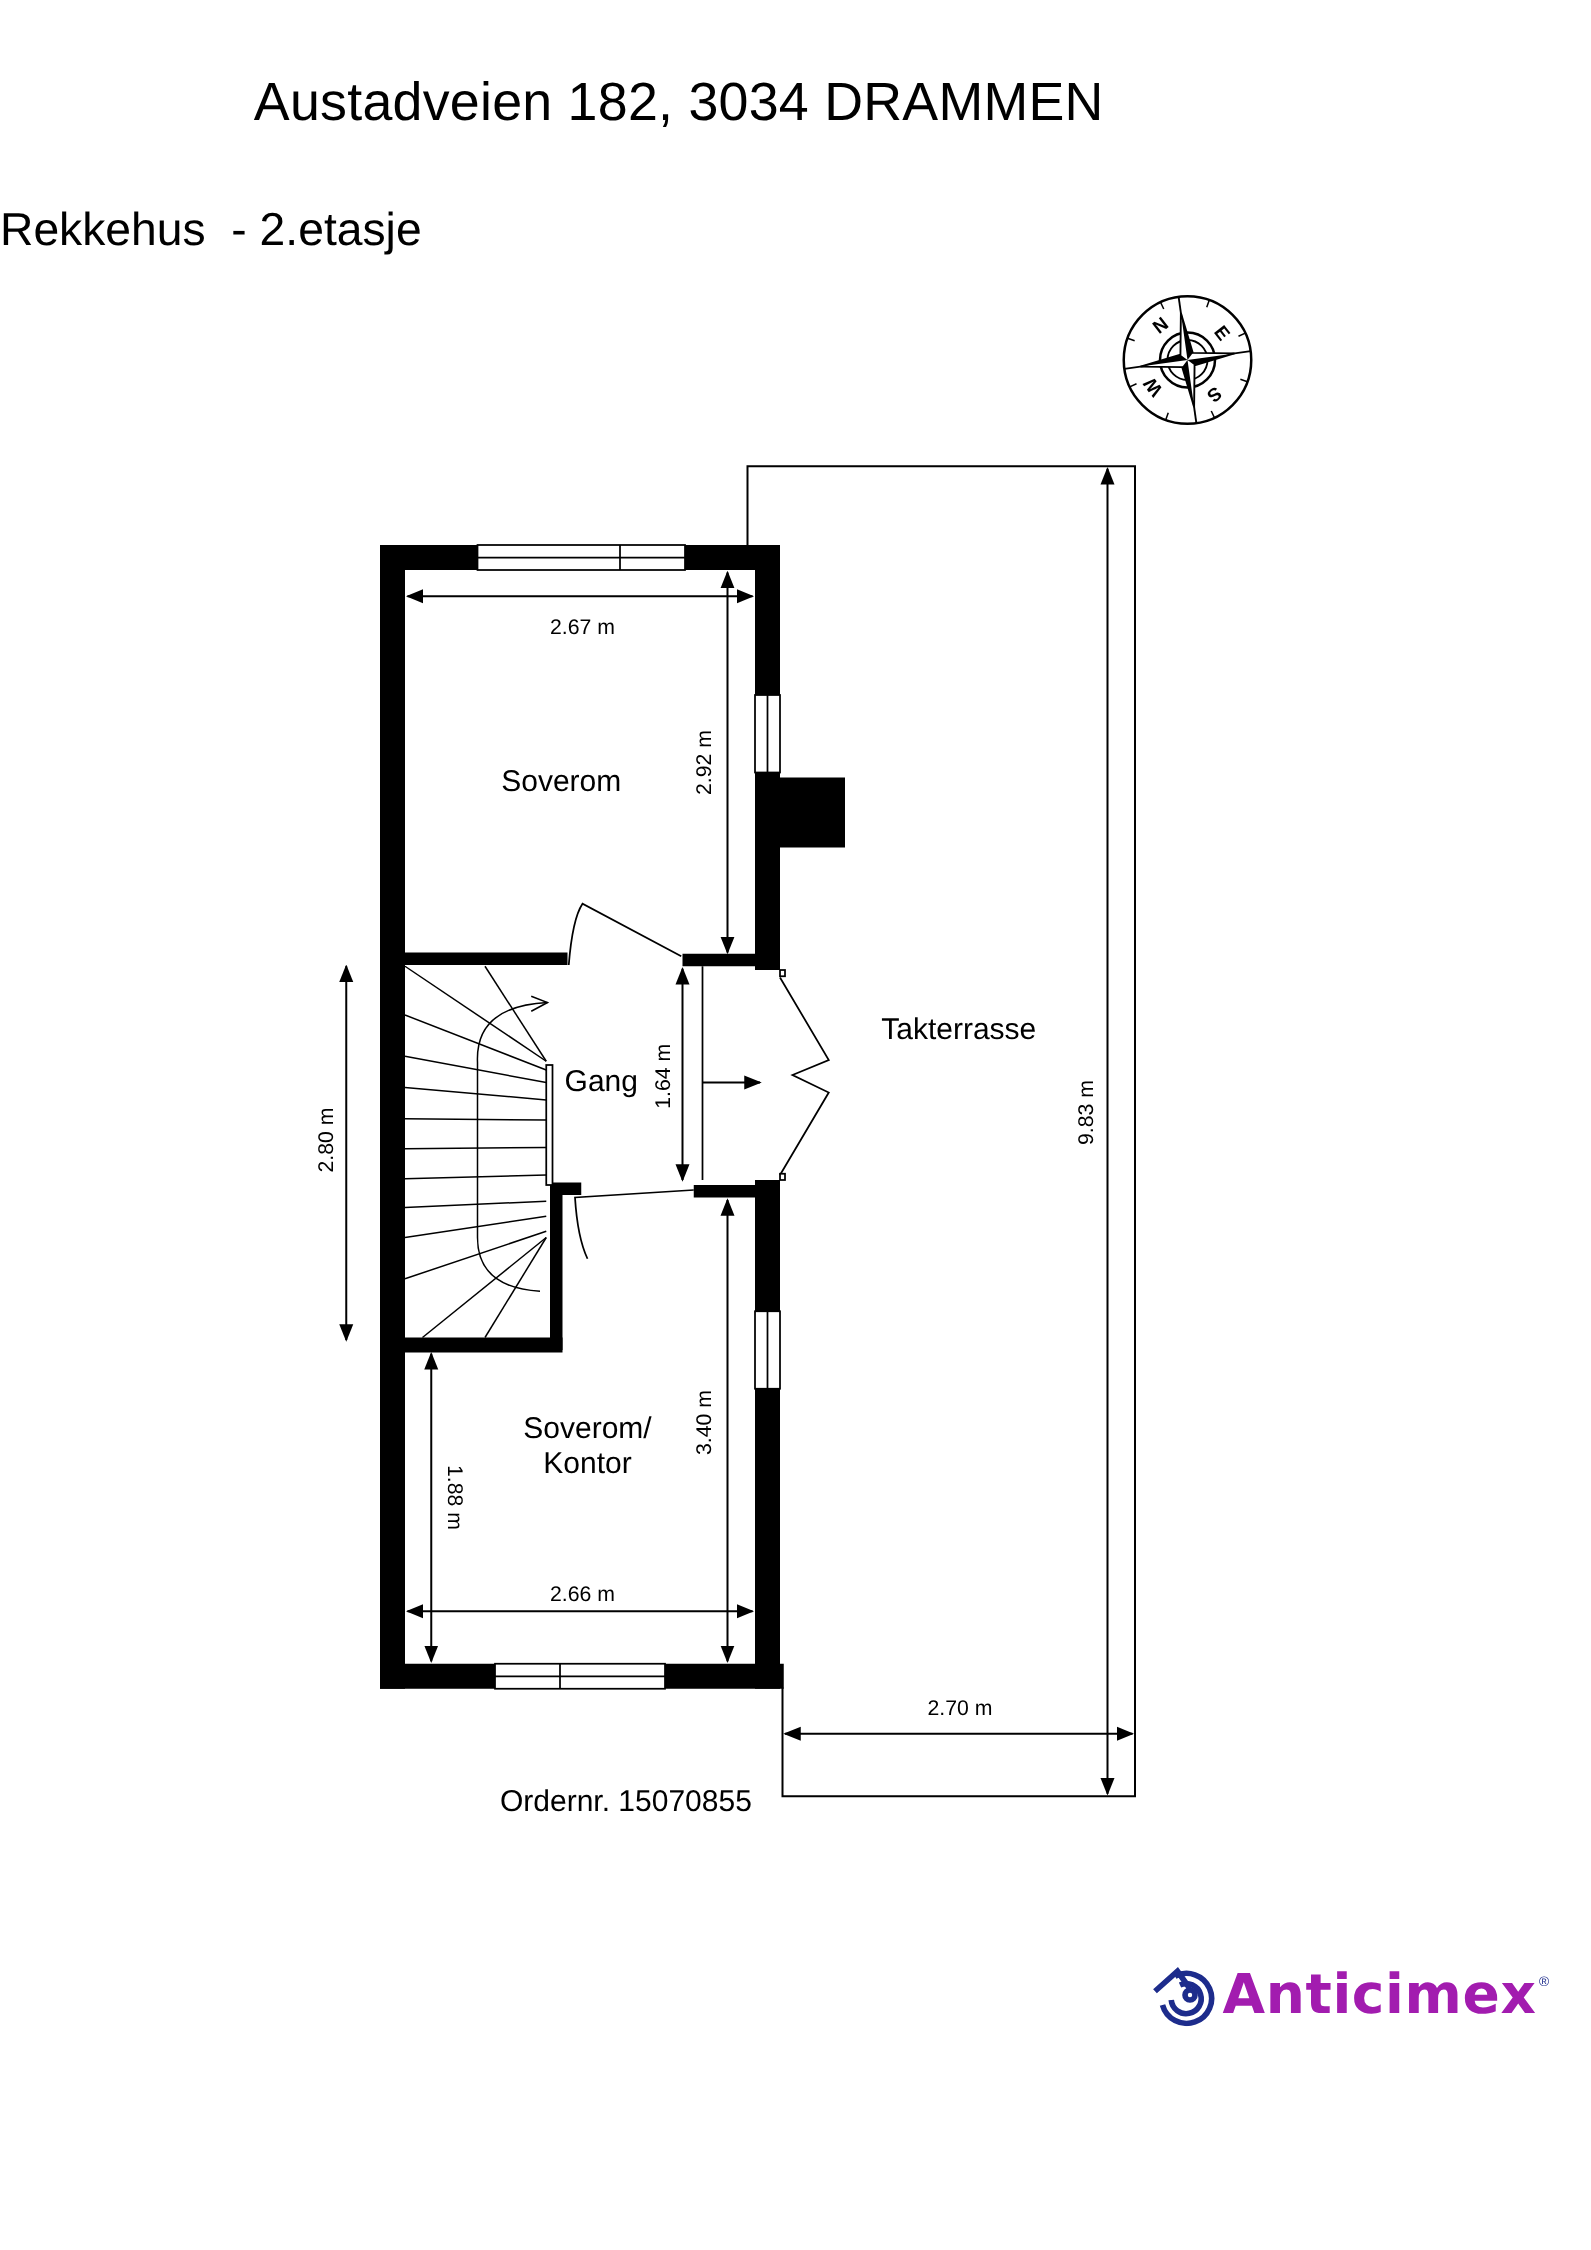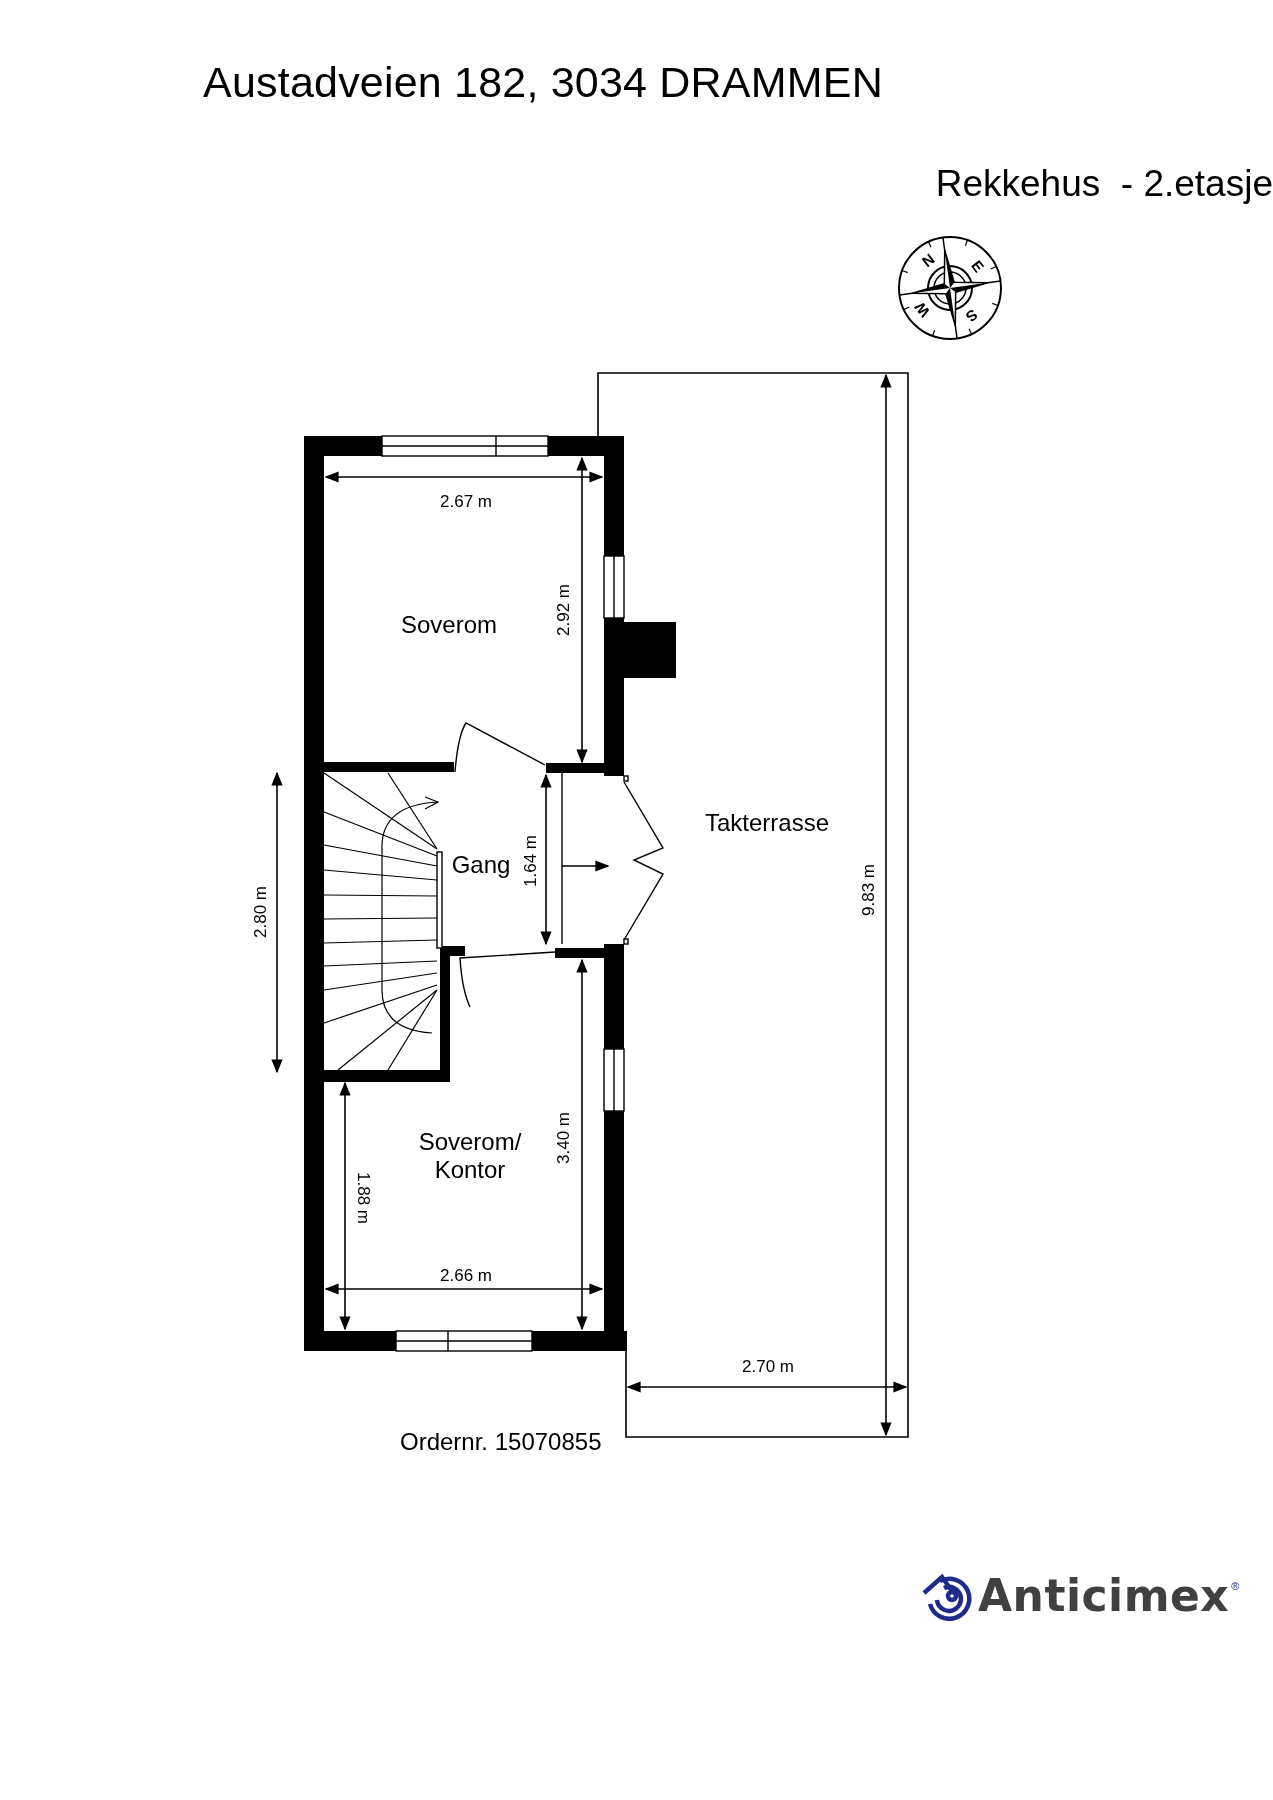--- a/index.html
+++ b/index.html
@@ -1,25 +1,25 @@
 <!DOCTYPE html>
 <html><head>
 <meta charset="utf-8">
 <style>
   html, body { margin:0; padding:0; background:#ffffff; }
   body { width:1273px; height:1800px; position:relative; overflow:hidden;
          font-family:"Liberation Sans", sans-serif; color:#000; }
   .title { position:absolute; left:0; width:1086px; text-align:center; top:58px;
            font-size:43px; letter-spacing:0.2px; }
-  .subtitle { position:absolute; left:0; width:1273px; text-align:right; top:163px;
+  .subtitle { position:absolute; left:0; width:1273px; text-align:left; top:163px;
               font-size:37px; white-space:pre; }
   svg.plan { position:absolute; left:0; top:0; }
   .order { position:absolute; left:400px; top:1428px; font-size:24px; }
   .logo { position:absolute; left:922px; top:1570px; display:flex; align-items:center; }
-  .logo-text { font-family:"DejaVu Sans", sans-serif; font-weight:bold; font-size:44px; color:#404040; letter-spacing:0.5px; }
+  .logo-text { font-family:"DejaVu Sans", sans-serif; font-weight:bold; font-size:44px; color:#a21caf; letter-spacing:0.5px; }
   .logo-reg { font-size:11px; color:#1d2c8c; align-self:flex-start; margin-top:10px; margin-left:2px; }
   .disclaimer { position:absolute; left:0; width:1273px; top:1684px; text-align:center;
                 font-size:18.5px; line-height:20px; }
   .disclaimer div { white-space:nowrap; }
 </style>
 </head>
 <body>
 
 <div class="title">Austadveien 182, 3034 DRAMMEN</div>
 <div class="subtitle">Rekkehus  - 2.etasje</div>

